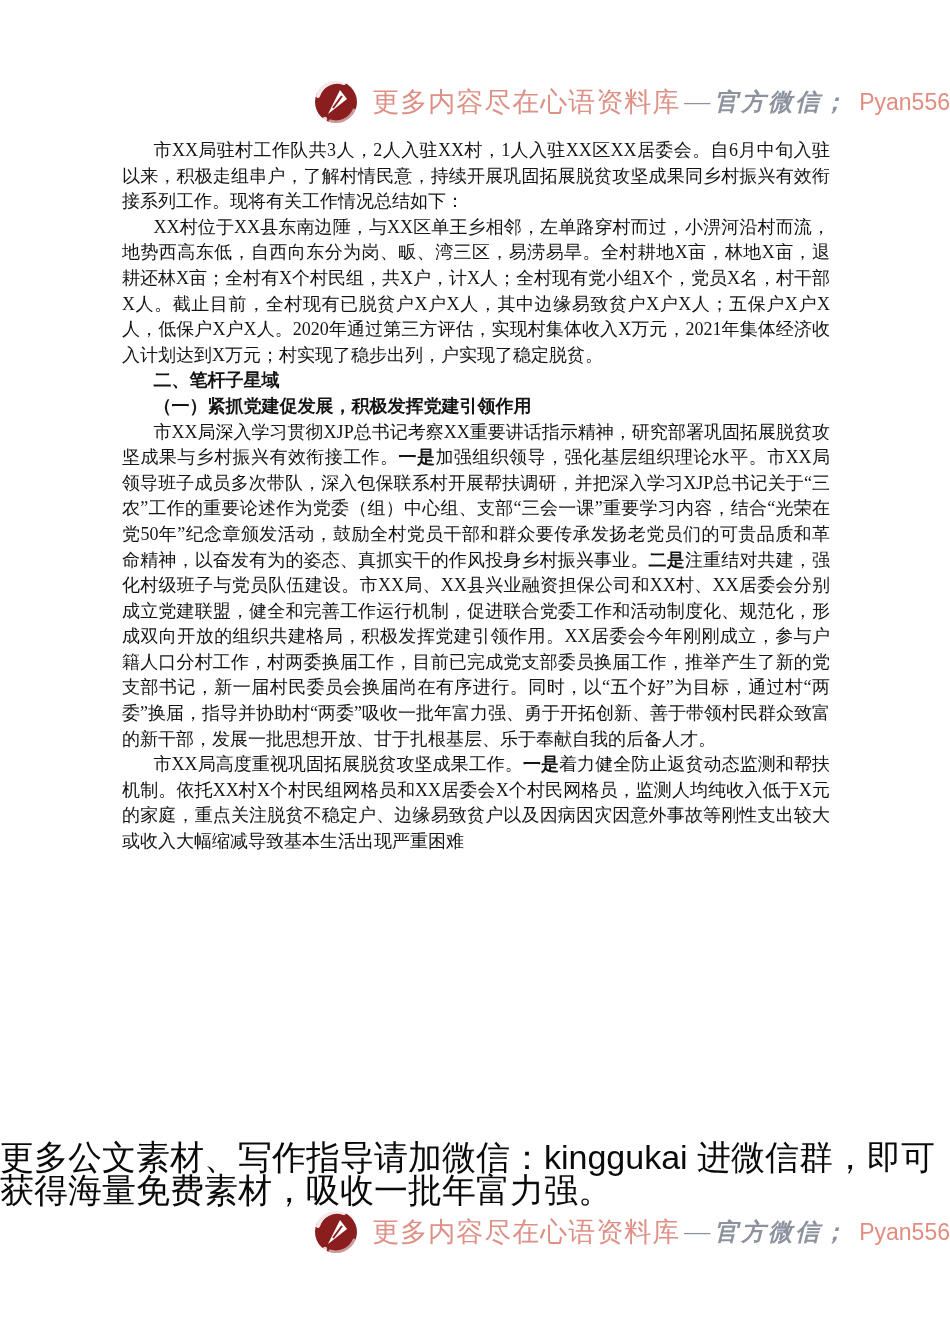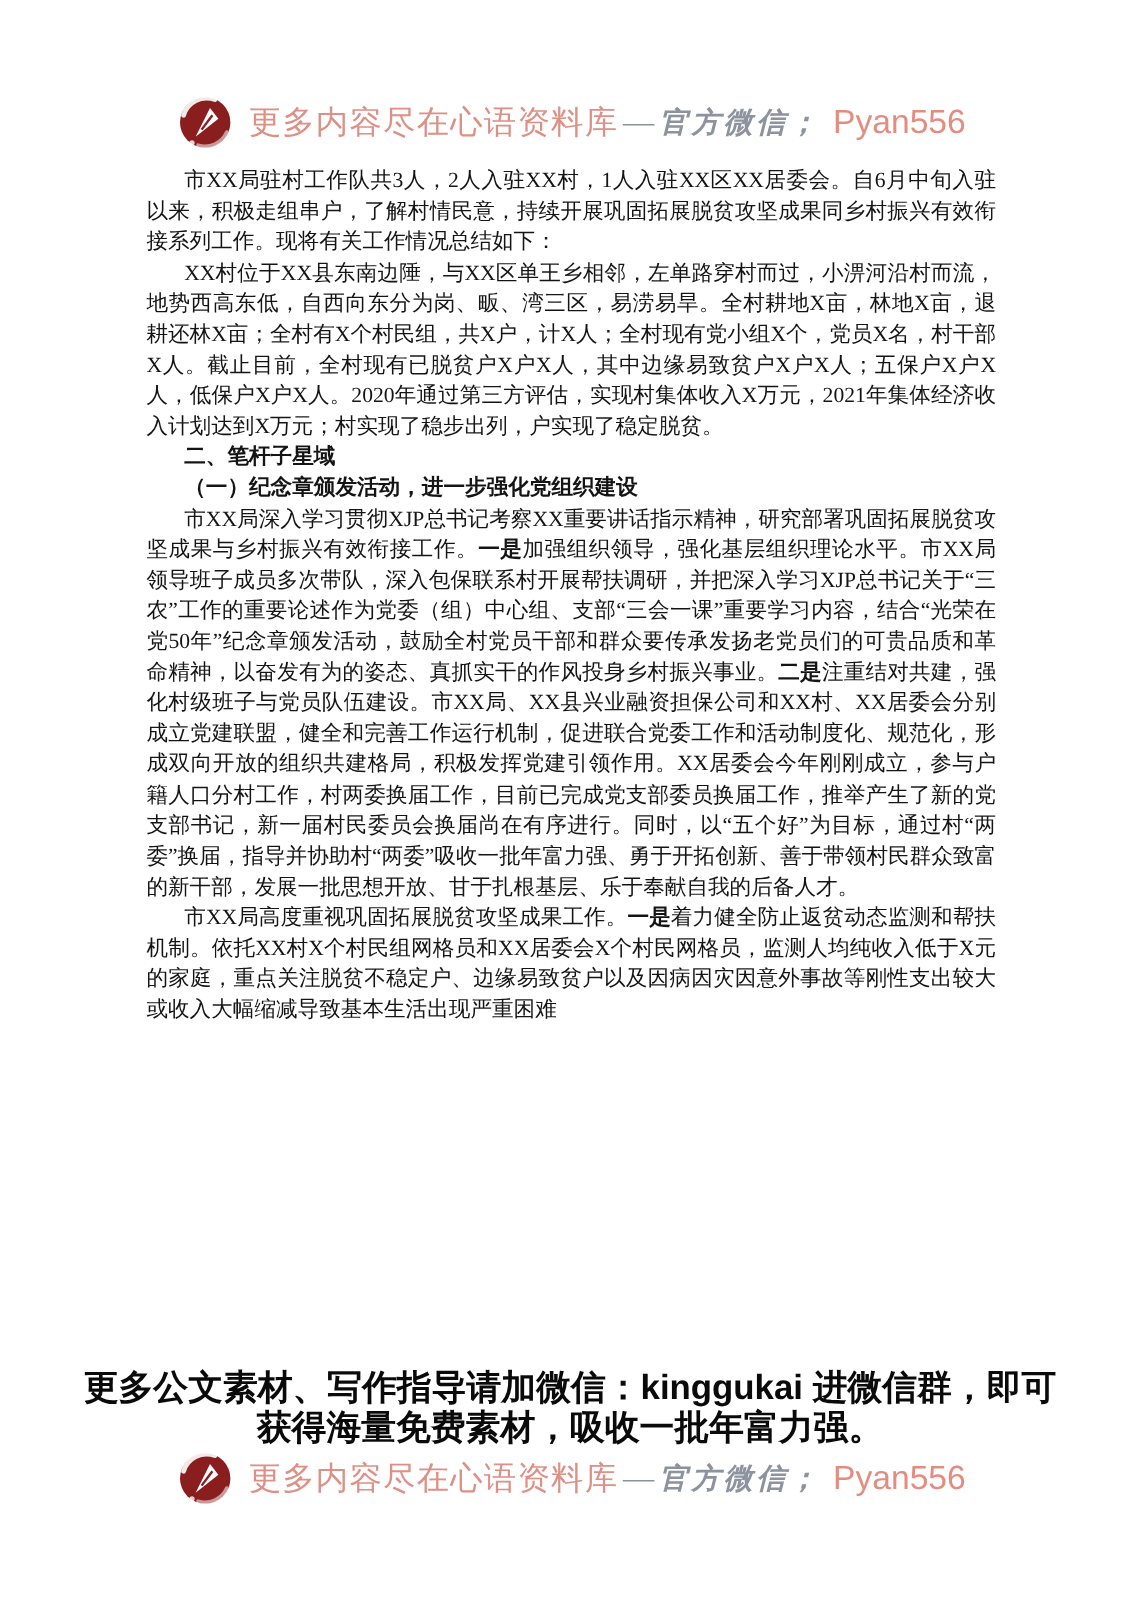--- a/index.html
+++ b/index.html
@@ -15,37 +15,37 @@
     position:relative;
     width:950px;height:1344px;
     background:#ffffff;
     overflow:hidden;
     font-family:"Liberation Serif",serif;
     color:var(--body-text);
   }
   
   .wm-row{
     position:absolute;left:0;right:0;
-    display:flex;align-items:center;justify-content:center;
+    display:flex;align-items:center;justify-content:flex-end;
     gap:10px;white-space:nowrap;
   }
   .wm-top{top:76px;}
   .wm-bottom{top:1206px;}
   .wm-main{
     font-size:27px;color:var(--watermark-main);
     letter-spacing:1px;font-family:"Liberation Serif",serif;
   }
   .wm-dash{font-size:26px;color:var(--watermark-label);margin:0 -6px;}
   .wm-label{
     font-size:24px;color:var(--watermark-label);
     font-style:italic;font-weight:bold;
     font-family:"DejaVu Serif",serif;letter-spacing:3px;
   }
   .wm-id{
-    font-size:28px;color:var(--watermark-id);
+    font-size:23px;color:var(--watermark-id);
     font-family:"Liberation Sans",sans-serif;
   }
   .logo{flex:0 0 auto;display:block;}
   
   .doc{
     position:absolute;left:122px;top:138px;width:708px;
     font-size:18px;line-height:25.6px;
     text-align:justify;color:var(--body-text);
   }
   .doc p{margin:0;text-indent:1.75em;}
@@ -53,23 +53,23 @@
     font-family:"Liberation Sans",sans-serif;
     font-weight:bold;
   }
   .run-b{
     font-family:"Liberation Sans",sans-serif;
     font-weight:bold;
   }
   
   .notice{
     position:absolute;top:1141px;left:0;right:0;
-    text-align:center;
+    text-align:left;
     font-family:"Liberation Sans",sans-serif;
-    font-weight:bold;font-size:29px;line-height:33px;
+    font-weight:normal;font-size:34px;line-height:33px;
     color:var(--notice-text);
     white-space:nowrap;
   }
 </style>
 </head>
 <body>
 
 <div class="page">
 
   <div class="wm-row wm-top">
@@ -84,21 +84,21 @@
     <span class="wm-main">更多内容尽在心语资料库</span>
     <span class="wm-dash">—</span>
     <span class="wm-label">官方微信；</span>
     <span class="wm-id">Pyan556</span>
   </div>
 
   <div class="doc" id="doc-body">
       <p class="body"><span>市XX局驻村工作队共3人，2人入驻XX村，1人入驻XX区XX居委会。自6月中旬入驻以来，积极走组串户，了解村情民意，持续开展巩固拓展脱贫攻坚成果同乡村振兴有效衔接系列工作。现将有关工作情况总结如下：</span></p>
       <p class="body"><span>XX村位于XX县东南边陲，与XX区单王乡相邻，左单路穿村而过，小淠河沿村而流，地势西高东低，自西向东分为岗、畈、湾三区，易涝易旱。全村耕地X亩，林地X亩，退耕还林X亩；全村有X个村民组，共X户，计X人；全村现有党小组X个，党员X名，村干部X人。截止目前，全村现有已脱贫户X户X人，其中边缘易致贫户X户X人；五保户X户X人，低保户X户X人。2020年通过第三方评估，实现村集体收入X万元，2021年集体经济收入计划达到X万元；村实现了稳步出列，户实现了稳定脱贫。</span></p>
       <p class="heading"><span class="run-b">二、笔杆子星域</span></p>
-      <p class="heading"><span class="run-b">（一）纪念章颁发活动，进一步强化党组织建设</span></p>
+      <p class="heading"><span class="run-b">（一）紧抓党建促发展，积极发挥党建引领作用</span></p>
       <p class="body"><span>市XX局深入学习贯彻XJP总书记考察XX重要讲话指示精神，研究部署巩固拓展脱贫攻坚成果与乡村振兴有效衔接工作。</span><span class="run-b">一是</span><span>加强组织领导，强化基层组织理论水平。市XX局领导班子成员多次带队，深入包保联系村开展帮扶调研，并把深入学习XJP总书记关于“三农”工作的重要论述作为党委（组）中心组、支部“三会一课”重要学习内容，结合“光荣在党50年”纪念章颁发活动，鼓励全村党员干部和群众要传承发扬老党员们的可贵品质和革命精神，以奋发有为的姿态、真抓实干的作风投身乡村振兴事业。</span><span class="run-b">二是</span><span>注重结对共建，强化村级班子与党员队伍建设。市XX局、XX县兴业融资担保公司和XX村、XX居委会分别成立党建联盟，健全和完善工作运行机制，促进联合党委工作和活动制度化、规范化，形成双向开放的组织共建格局，积极发挥党建引领作用。XX居委会今年刚刚成立，参与户籍人口分村工作，村两委换届工作，目前已完成党支部委员换届工作，推举产生了新的党支部书记，新一届村民委员会换届尚在有序进行。同时，以“五个好”为目标，通过村“两委”换届，指导并协助村“两委”吸收一批年富力强、勇于开拓创新、善于带领村民群众致富的新干部，发展一批思想开放、甘于扎根基层、乐于奉献自我的后备人才。</span></p>
       <p class="body"><span>市XX局高度重视巩固拓展脱贫攻坚成果工作。</span><span class="run-b">一是</span><span>着力健全防止返贫动态监测和帮扶机制。依托XX村X个村民组网格员和XX居委会X个村民网格员，监测人均纯收入低于X元的家庭，重点关注脱贫不稳定户、边缘易致贫户以及因病因灾因意外事故等刚性支出较大或收入大幅缩减导致基本生活出现严重困难</span></p>
     </div>
 
   <div class="notice">
     <div>更多公文素材、写作指导请加微信：kinggukai 进微信群，即可</div>
     <div>获得海量免费素材，吸收一批年富力强。</div>
   </div>
 
   <div class="wm-row wm-bottom">

